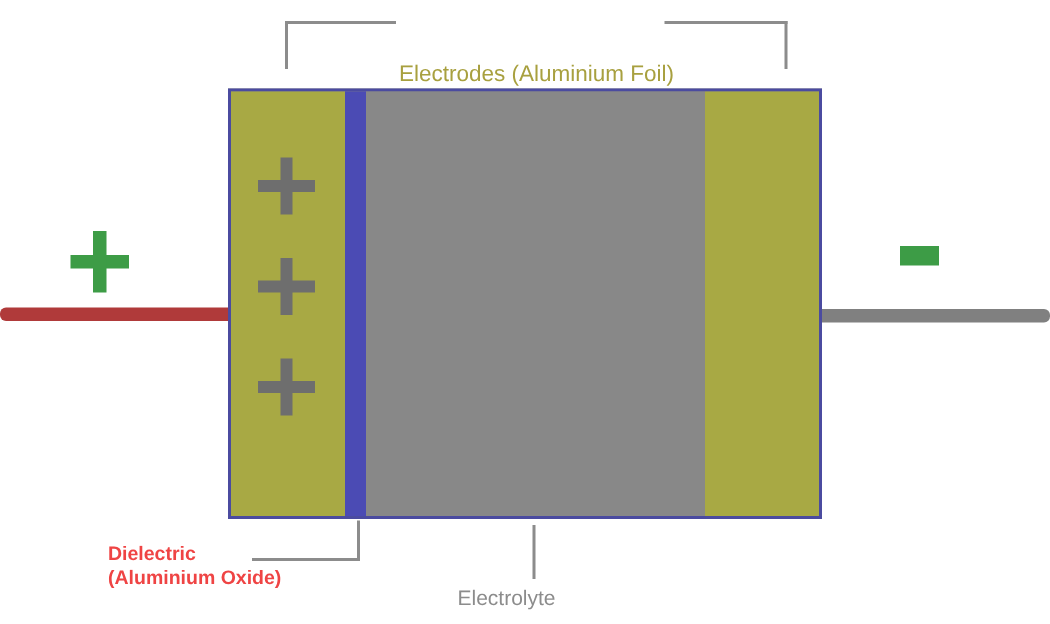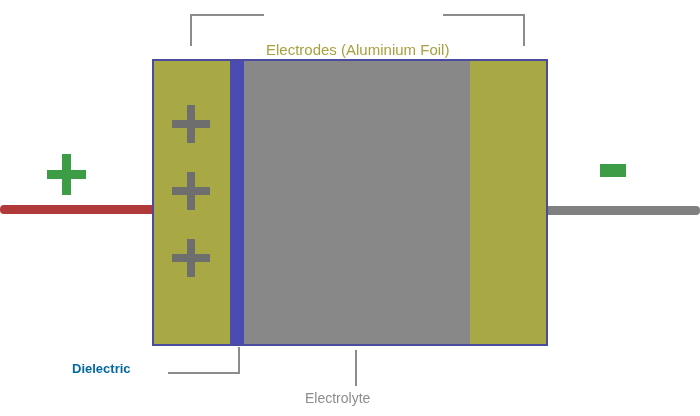--- a/index.html
+++ b/index.html
@@ -167,21 +167,21 @@
     top: 5px;
     font-size: 15px;
     color: #a8a03f;
     margin-top: 36px;
   }
   .label-dielectric {
     left: 72px;
     top: 361px;
     font-size: 13px;
     font-weight: bold;
-    color: #0369a1;
+    color: #ef4444;
   }
   .label-electrolyte {
     left: 305px;
     top: 390px;
     font-size: 14px;
     color: #8c8c8c;
   }
 </style>
 </head>
 <body>
@@ -210,19 +210,20 @@
     <div class="layer layer-dielectric"></div>
     <div class="layer layer-electrolyte"></div>
     <div class="layer layer-electrode-right"></div>
   </div>
 
   <div class="rule v-rule diel-vert"></div>
   <div class="rule h-rule diel-horiz"></div>
 
   <div class="label label-dielectric">
     <div>Dielectric</div>
+    <div>(Aluminium Oxide)</div>
   </div>
 
   <div class="rule v-rule elec-vert"></div>
 
   <div class="label label-electrolyte">Electrolyte</div>
 
 </div>
 
 </body></html>

